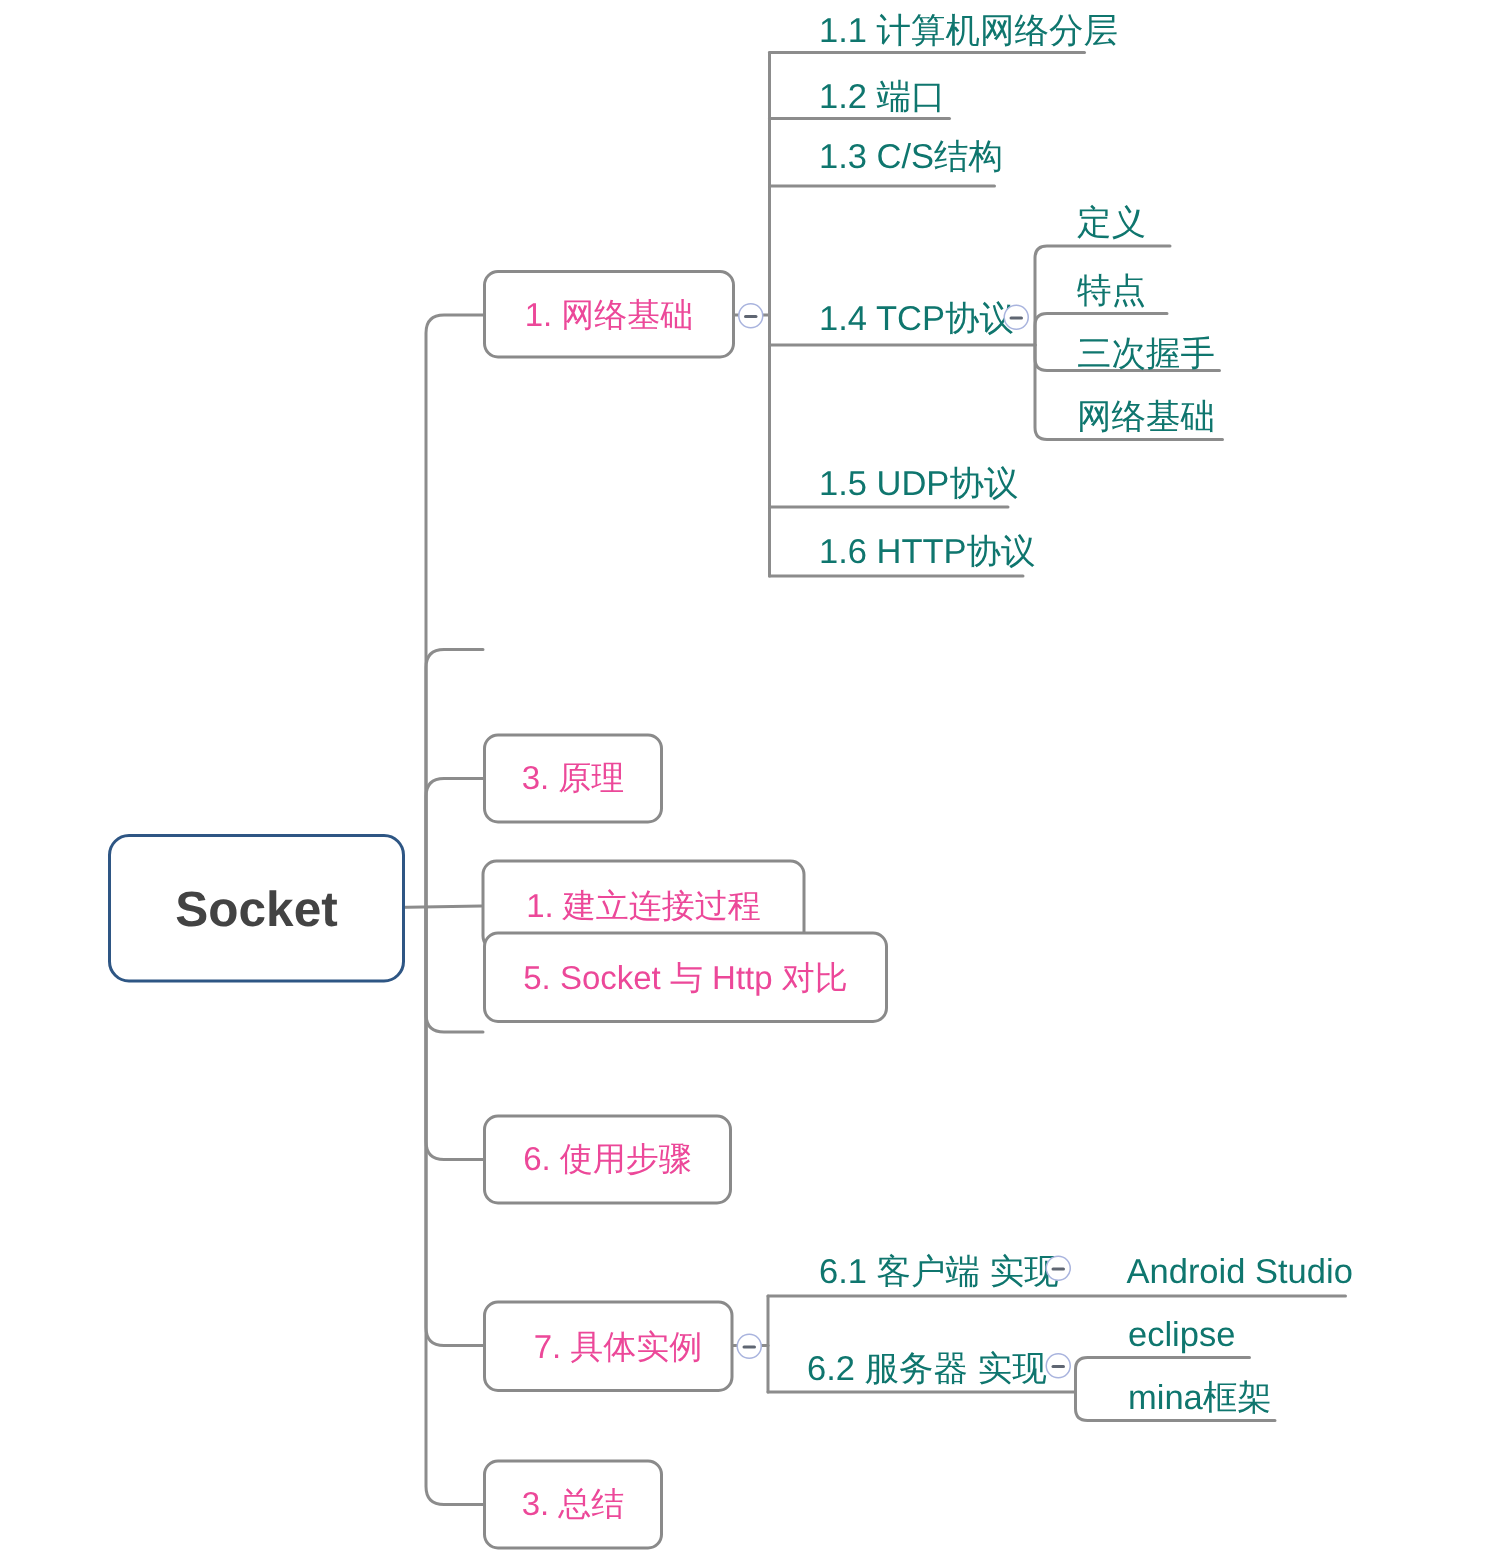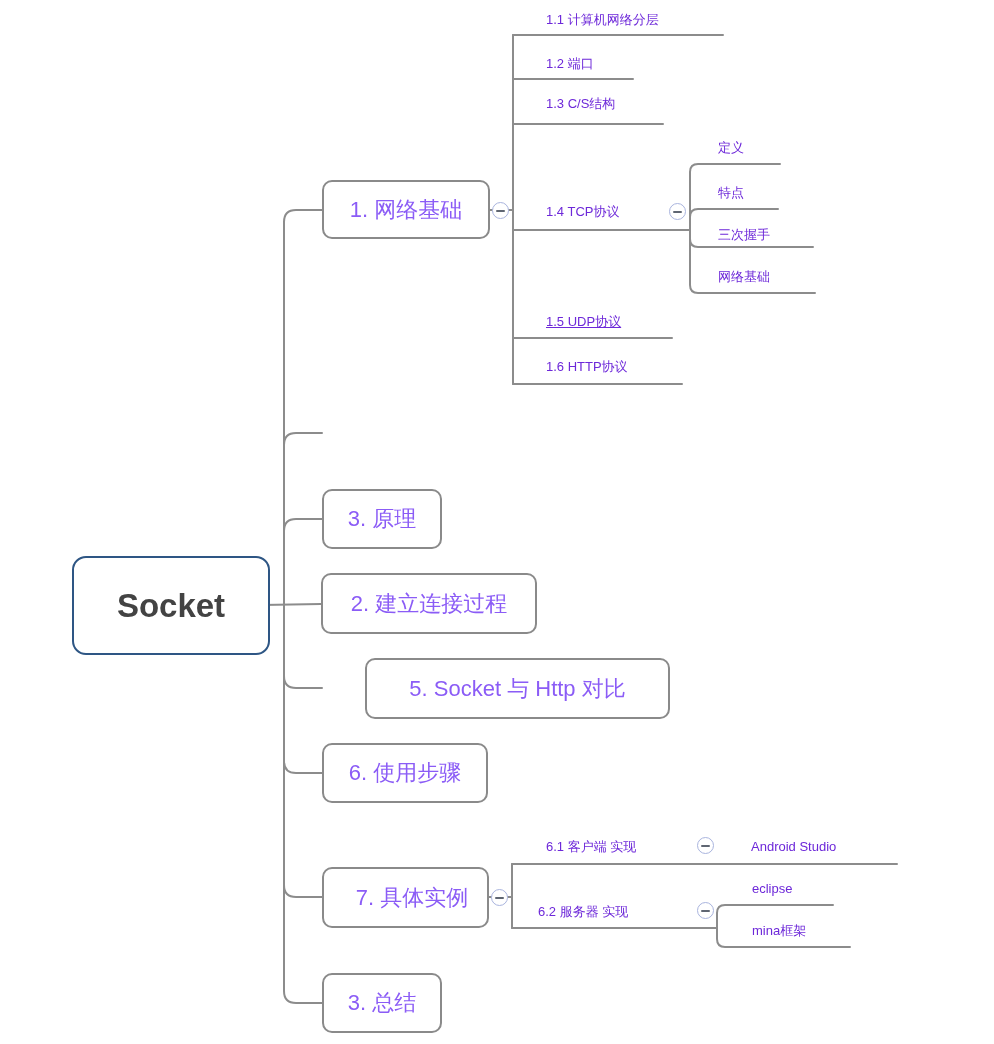--- a/index.html
+++ b/index.html
@@ -22,36 +22,36 @@
   }
   .topic-box {
     position: absolute;
     box-sizing: border-box;
     border: 2px solid #8a8a8a;
     border-radius: 10px;
     background: #ffffff;
     display: flex;
     align-items: center;
     justify-content: center;
-    color: #8b5cf6;
+    color: #ec4899;
     font-size: 22px;
     white-space: nowrap;
     cursor: default;
   }
   .topic-box.root {
     border: 2px solid #2e5684;
     border-radius: 14px;
     font-size: 33px;
     font-weight: bold;
     color: #434343;
   }
   .subtopic {
     position: absolute;
-    color: #6d28d9;
-    font-size: 13px;
+    color: #0f766e;
+    font-size: 23px;
     line-height: 24px;
     white-space: nowrap;
     cursor: default;
   }
   .collapse {
     position: absolute;
     box-sizing: border-box;
     width: 17px;
     height: 17px;
     border: 1.5px solid #a9b4de;
@@ -113,40 +113,40 @@
     <span>Socket</span>
   </div>
 
   <div class="topic-box" style="left:322px; top:180px; width:168px; height:59px;">
     <span>1. 网络基础</span>
   </div>
   <div class="topic-box" style="left:322px; top:489px; width:120px; height:60px;">
     <span>3. 原理</span>
   </div>
   <div class="topic-box" style="left:321px; top:573px; width:216px; height:61px;">
-    <span>2. 建立连接过程</span>
+    <span>1. 建立连接过程</span>
   </div>
-  <div class="topic-box" style="left:322px; top:658px; width:305px; height:61px;margin-left:43px;">
+  <div class="topic-box" style="left:322px; top:621px; width:270px; height:61px;">
     <span>5. Socket 与 Http 对比</span>
   </div>
   <div class="topic-box" style="left:322px; top:743px; width:166px; height:60px;">
     <span>6. 使用步骤</span>
   </div>
   <div class="topic-box" style="left:322px; top:867px; width:167px; height:61px;padding-left:13px;">
     <span>7. 具体实例</span>
   </div>
   <div class="topic-box" style="left:322px; top:973px; width:120px; height:60px;">
     <span>3. 总结</span>
   </div>
 
   <div class="subtopic" style="left:546px; top:8px;">1.1 计算机网络分层</div>
   <div class="subtopic" style="left:546px; top:52px;">1.2 端口</div>
   <div class="subtopic" style="left:546px; top:92px;">1.3 C/S结构</div>
   <div class="subtopic" style="left:546px; top:200px;">1.4 TCP协议</div>
-  <div class="subtopic" style="left:546px; top:310px;text-decoration:underline;">1.5 UDP协议</div>
+  <div class="subtopic" style="left:546px; top:310px;">1.5 UDP协议</div>
   <div class="subtopic" style="left:546px; top:355px;">1.6 HTTP协议</div>
 
   <div class="subtopic" style="left:718px; top:136px;">定义</div>
   <div class="subtopic" style="left:718px; top:181px;">特点</div>
   <div class="subtopic" style="left:718px; top:223px;">三次握手</div>
   <div class="subtopic" style="left:718px; top:265px;">网络基础</div>
 
   <div class="subtopic" style="left:546px; top:835px;">6.1 客户端 实现</div>
   <div class="subtopic" style="left:751px; top:835px;">Android Studio</div>
   <div class="subtopic" style="left:538px; top:900px;">6.2 服务器 实现</div>

